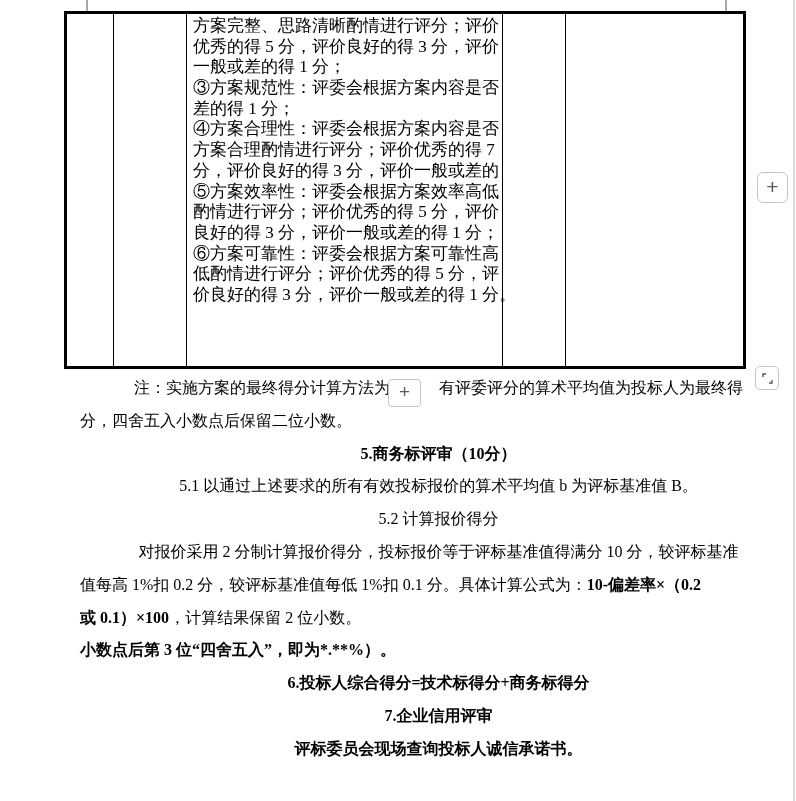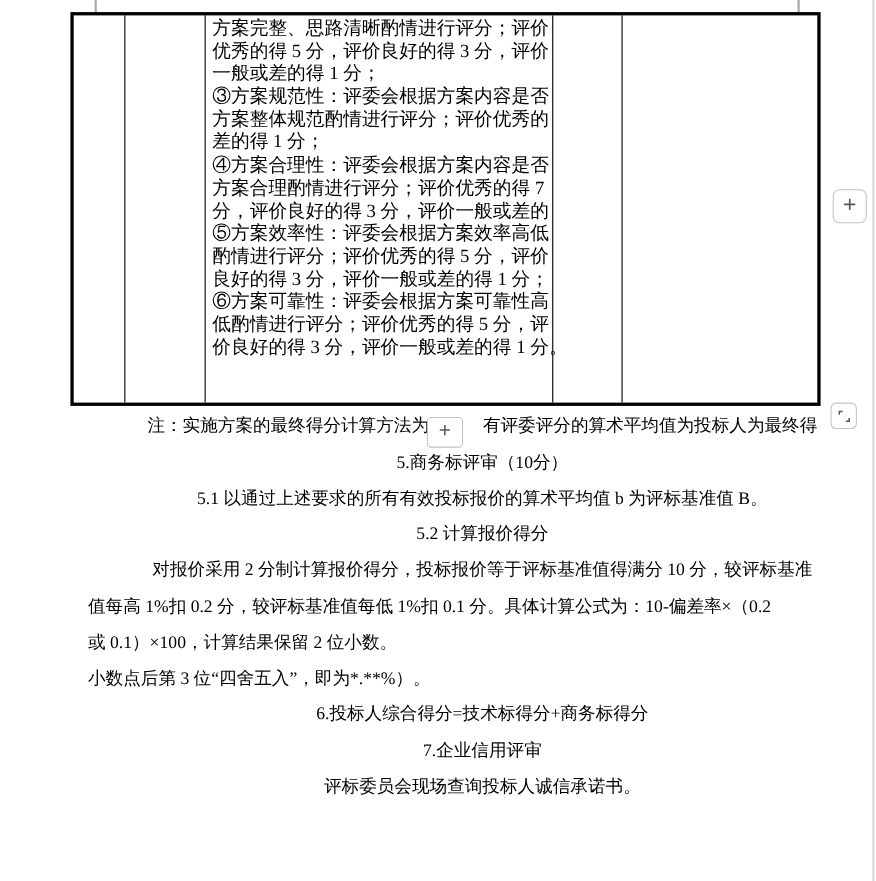--- a/index.html
+++ b/index.html
@@ -26,21 +26,21 @@
   .cell-c3 { width:316px; }
   .cell-c4 { width:63px; }
   .cell-c5 { flex:1; }
   .cell-text { padding:2px 0 0 6px; font-size:17px; }
   .crit-line { height:20.7px; line-height:20.7px; white-space:nowrap; }
 
   
   .body-text { position:absolute; left:80px; top:372px; width:680px; font-size:16px; }
   .bline { height:32.8px; line-height:32.8px; white-space:nowrap; }
   .indent { padding-left:37px;text-align:center; }
-  .bold { font-weight:normal; }
+  .bold { font-weight:bold; }
   .covered-gap { display:inline-block; width:33px; height:1px; }
 
   
   .float-btn {
     position:absolute; box-sizing:border-box; background:#ffffff;
     border:1px solid #c4c4c4; display:flex; align-items:center; justify-content:center;
     color:#595959; font-family:"Liberation Sans", sans-serif; cursor:pointer;
   }
   .inline-plus-btn { left:388px; top:379px; width:33px; height:28px; border-radius:4px; font-size:19px; font-weight:400; }
   .side-plus-btn   { left:757px; top:172px; width:31px; height:31px; border-radius:6px; font-size:21px; font-weight:400; }
@@ -58,39 +58,39 @@
 
   <div class="eval-table">
     <div class="cell cell-c1"></div>
     <div class="cell cell-c2"></div>
     <div class="cell cell-c3">
       <div class="cell-text">
         <div class="crit-line">方案完整、思路清晰酌情进行评分；评价</div>
         <div class="crit-line">优秀的得 5 分，评价良好的得 3 分，评价</div>
         <div class="crit-line">一般或差的得 1 分；</div>
         <div class="crit-line">③方案规范性：评委会根据方案内容是否</div>
-        <div class="crit-line">方案整体规范酌情进行评分；评价优秀的</div>
         <div class="crit-line">差的得 1 分；</div>
         <div class="crit-line">④方案合理性：评委会根据方案内容是否</div>
         <div class="crit-line">方案合理酌情进行评分；评价优秀的得 7</div>
         <div class="crit-line">分，评价良好的得 3 分，评价一般或差的</div>
         <div class="crit-line">⑤方案效率性：评委会根据方案效率高低</div>
         <div class="crit-line">酌情进行评分；评价优秀的得 5 分，评价</div>
         <div class="crit-line">良好的得 3 分，评价一般或差的得 1 分；</div>
         <div class="crit-line">⑥方案可靠性：评委会根据方案可靠性高</div>
         <div class="crit-line">低酌情进行评分；评价优秀的得 5 分，评</div>
         <div class="crit-line">价良好的得 3 分，评价一般或差的得 1 分。</div>
       </div>
     </div>
     <div class="cell cell-c4"></div>
     <div class="cell cell-c5"></div>
   </div>
 
   <div class="body-text">
     <div class="bline indent"><span>注：实施方案的最终得分计算方法为：</span><span class="covered-gap"></span><span>有评委评分的算术平均值为投标人为最终得</span></div>
+    <div class="bline">分，四舍五入小数点后保留二位小数。</div>
     <div class="bline indent bold">5.商务标评审（10分）</div>
     <div class="bline indent">5.1 以通过上述要求的所有有效投标报价的算术平均值 b 为评标基准值 B。</div>
     <div class="bline indent">5.2 计算报价得分</div>
     <div class="bline indent">对报价采用 2 分制计算报价得分，投标报价等于评标基准值得满分 10 分，较评标基准</div>
     <div class="bline"><span>值每高 1%扣 0.2 分，较评标基准值每低 1%扣 0.1 分。具体计算公式为：</span><span class="bold">10-偏差率×（0.2</span></div>
     <div class="bline"><span class="bold">或 0.1）×100</span><span>，计算结果保留 2 位小数。</span></div>
     <div class="bline bold">小数点后第 3 位“四舍五入”，即为*.**%）。</div>
     <div class="bline indent bold">6.投标人综合得分=技术标得分+商务标得分</div>
     <div class="bline indent bold">7.企业信用评审</div>
     <div class="bline indent bold">评标委员会现场查询投标人诚信承诺书。</div>

